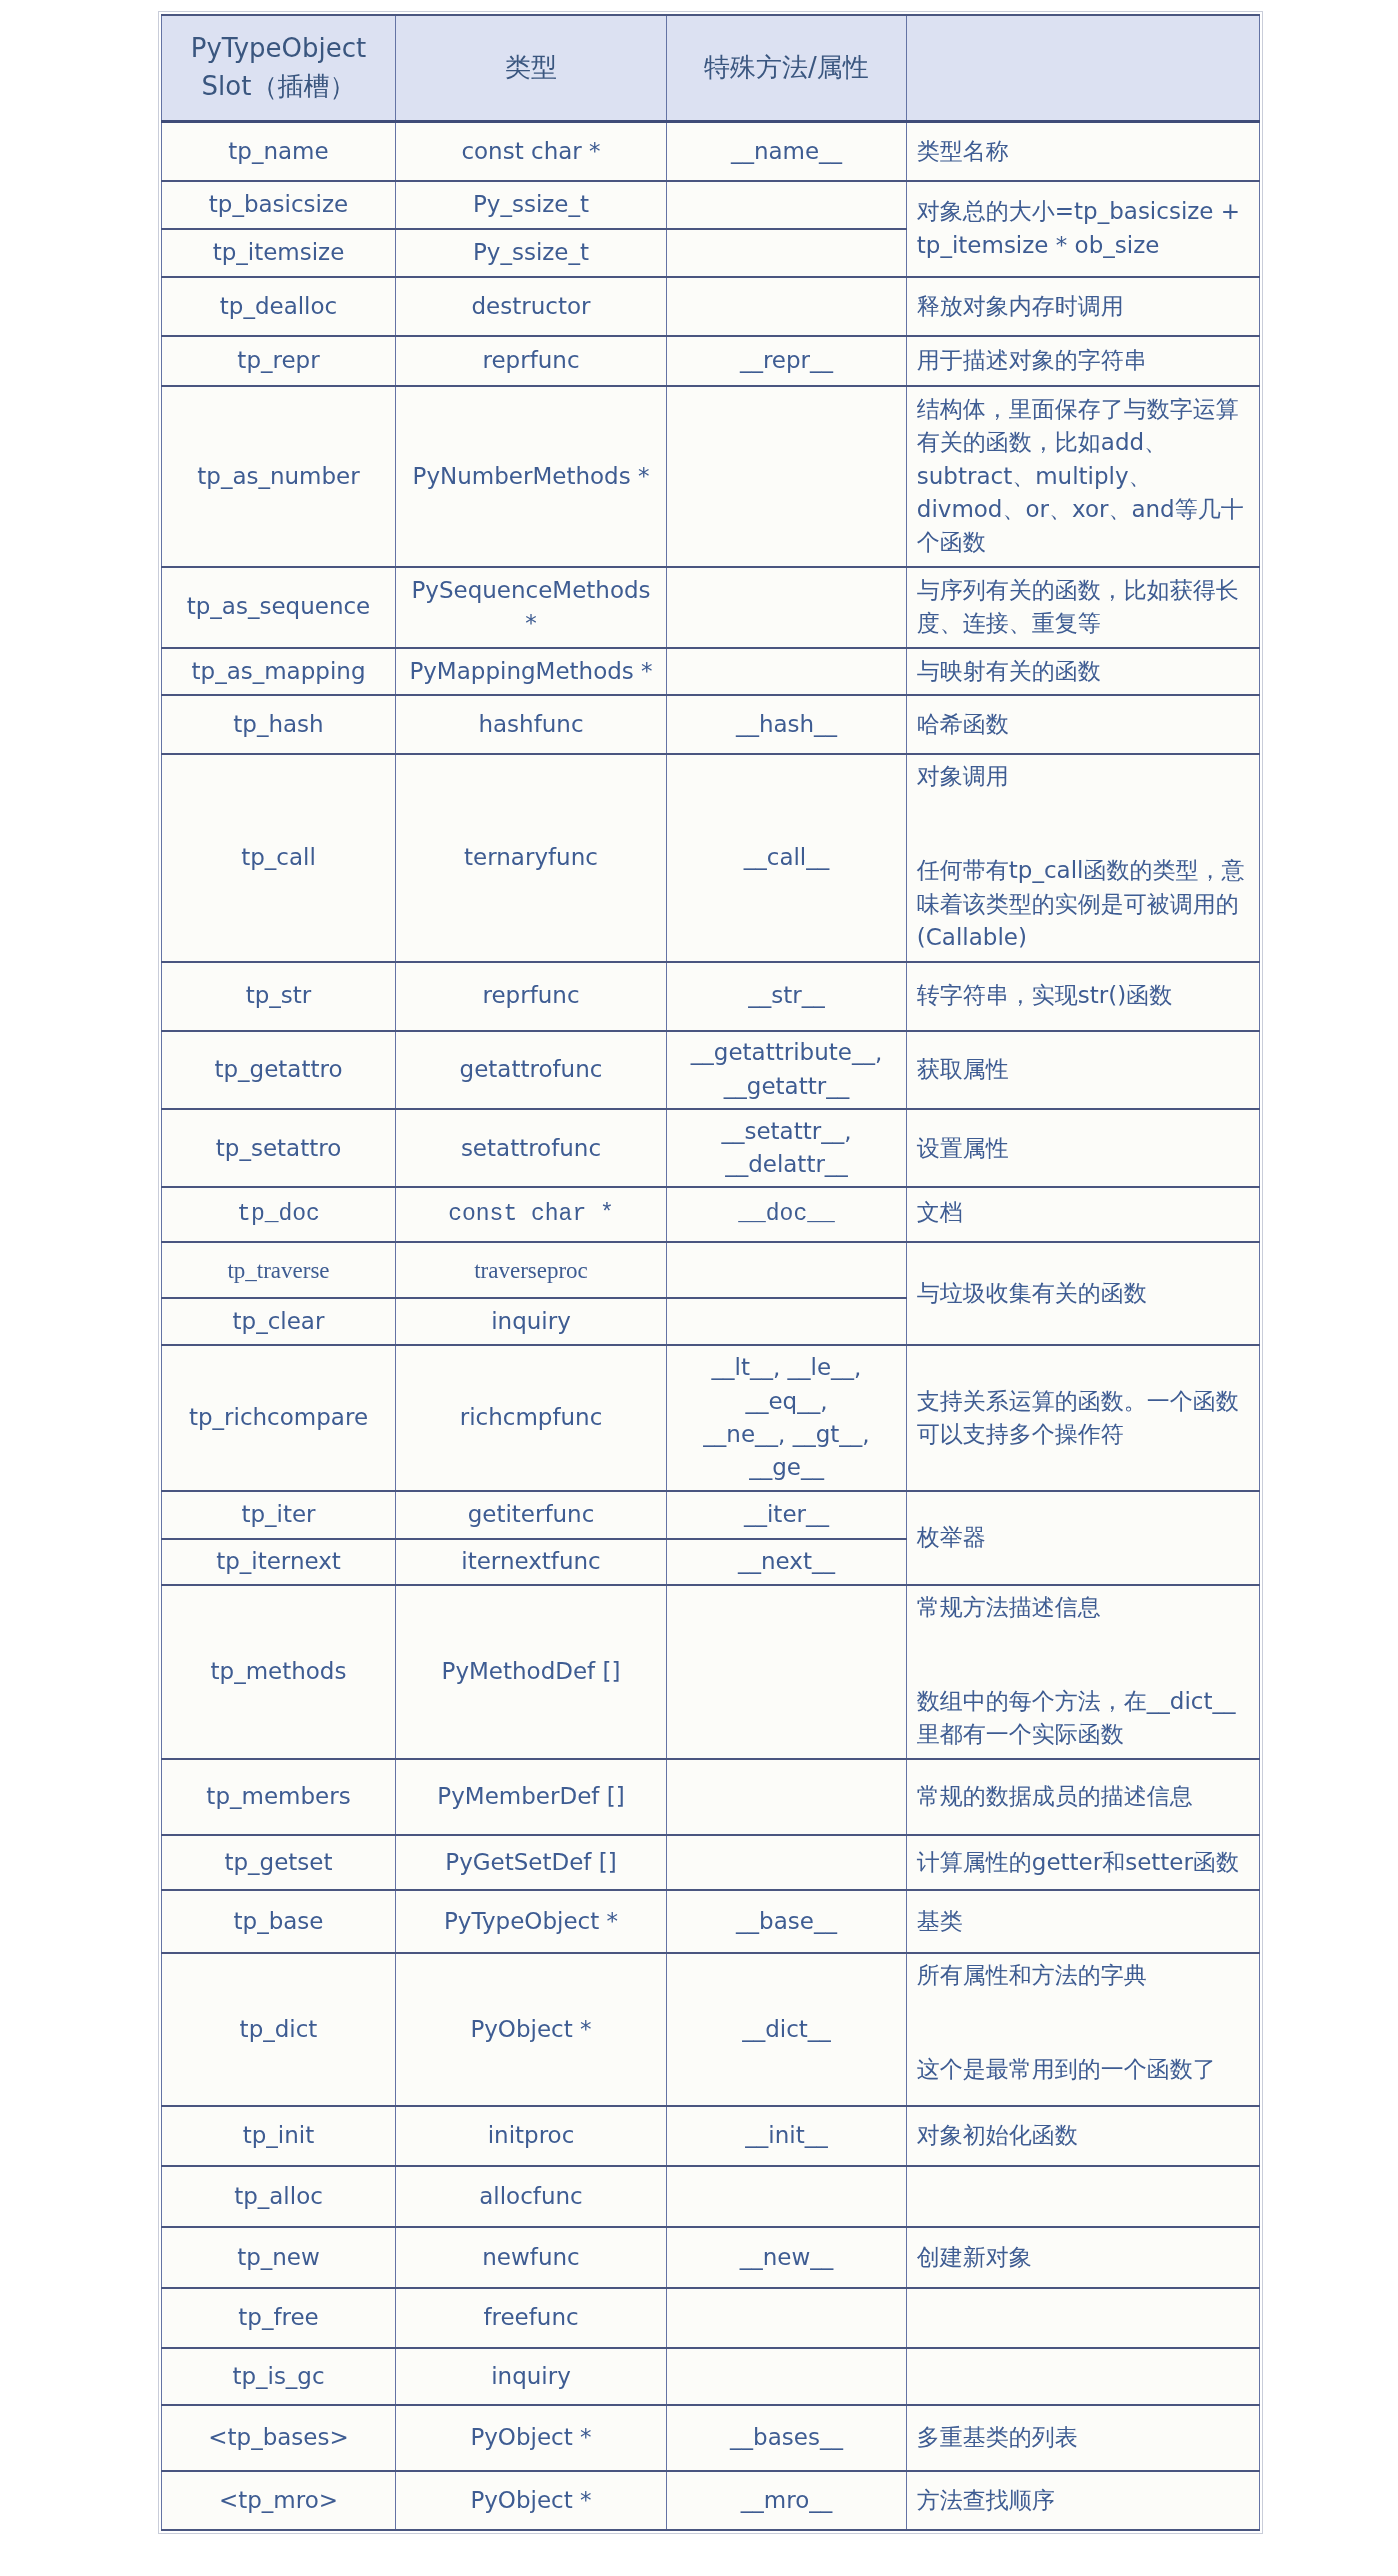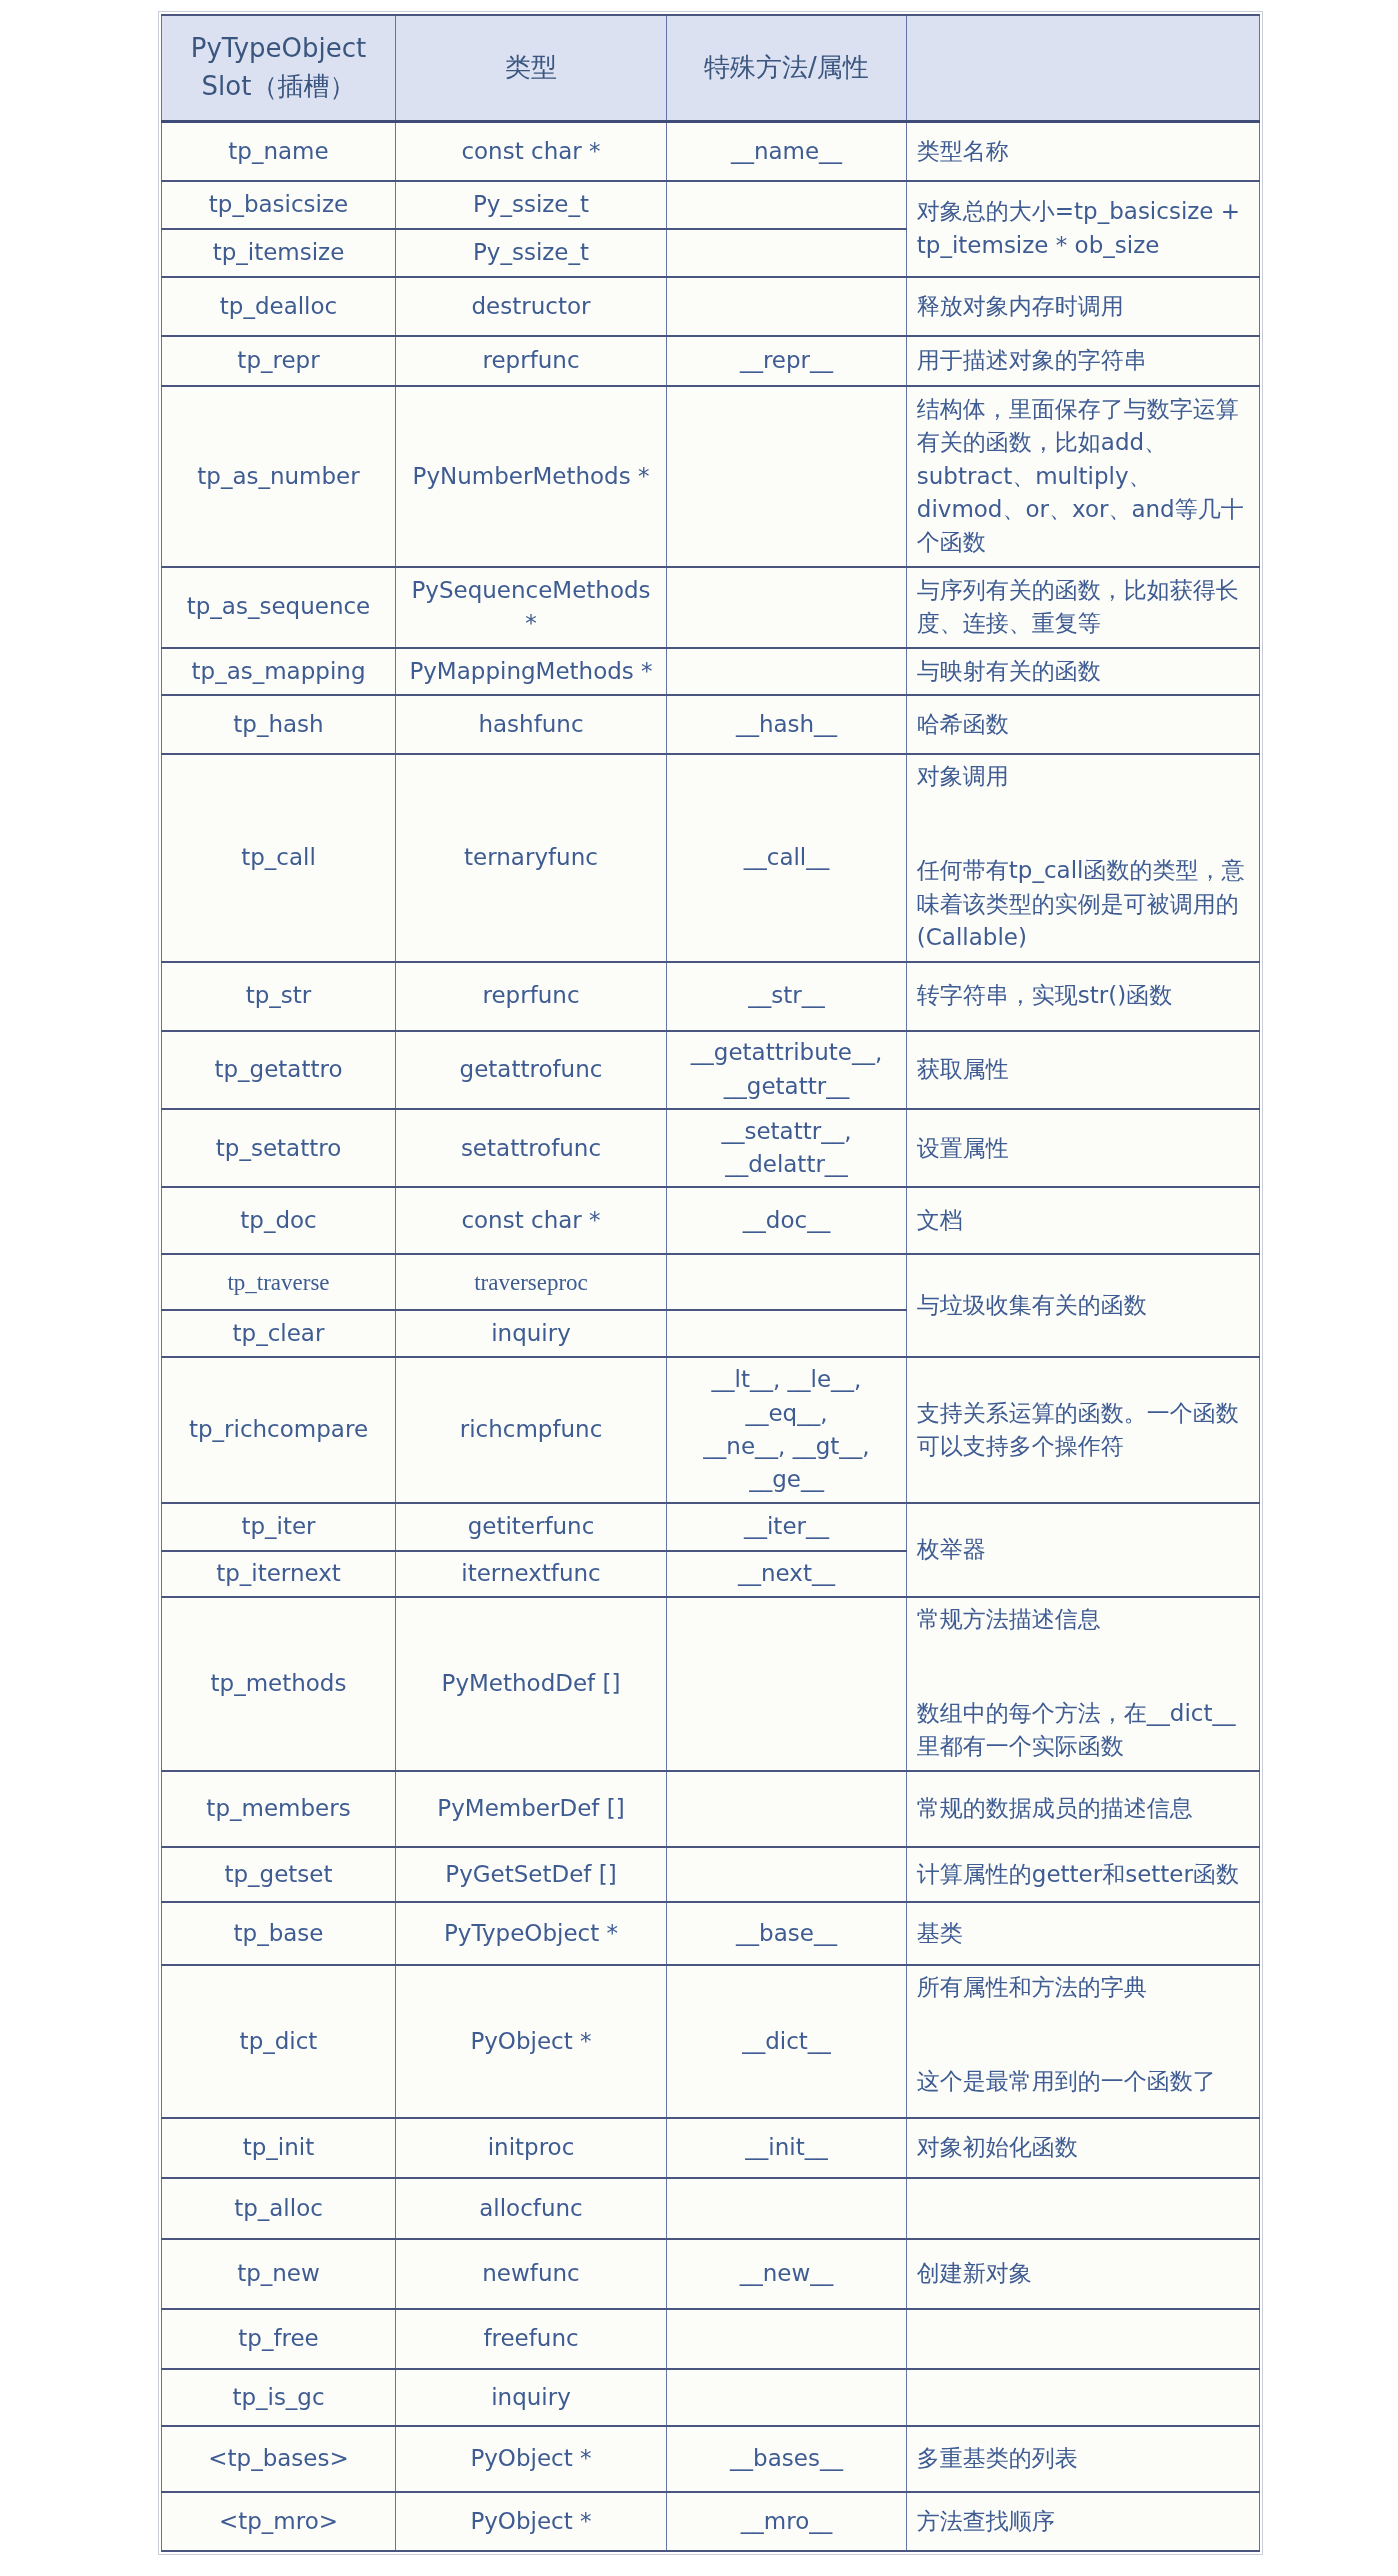--- a/index.html
+++ b/index.html
@@ -185,21 +185,21 @@
           <td class="slot-cell">tp_setattro</td>
           <td class="type-cell">setattrofunc</td>
           <td class="special-cell">
             <span class="line">__setattr__,</span>
             <span class="line">__delattr__</span>
           </td>
           <td class="desc-cell">
             <span class="p">设置属性</span>
           </td>
         </tr>
-        <tr style="height: 67px;">
+        <tr style="height: 55px; font-family: Liberation Mono, monospace;">
           <td class="slot-cell">tp_doc</td>
           <td class="type-cell">const char *</td>
           <td class="special-cell">
             <span class="line">__doc__</span>
           </td>
           <td class="desc-cell">
             <span class="p">文档</span>
           </td>
         </tr>
         <tr style="height: 56px; font-family: Liberation Serif, serif;">
@@ -301,21 +301,21 @@
           <td class="desc-cell">
             <span class="p">对象初始化函数</span>
           </td>
         </tr>
         <tr style="height: 61px;">
           <td class="slot-cell">tp_alloc</td>
           <td class="type-cell">allocfunc</td>
           <td class="special-cell"></td>
           <td class="desc-cell"></td>
         </tr>
-        <tr style="height: 70px;">
+        <tr style="height: 61px;">
           <td class="slot-cell">tp_new</td>
           <td class="type-cell">newfunc</td>
           <td class="special-cell">
             <span class="line">__new__</span>
           </td>
           <td class="desc-cell">
             <span class="p">创建新对象</span>
           </td>
         </tr>
         <tr style="height: 60px;">

